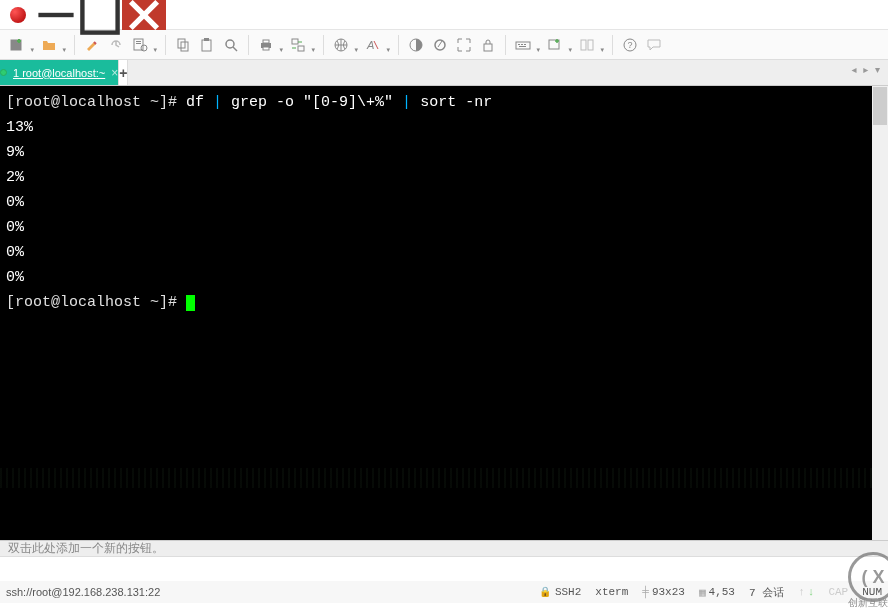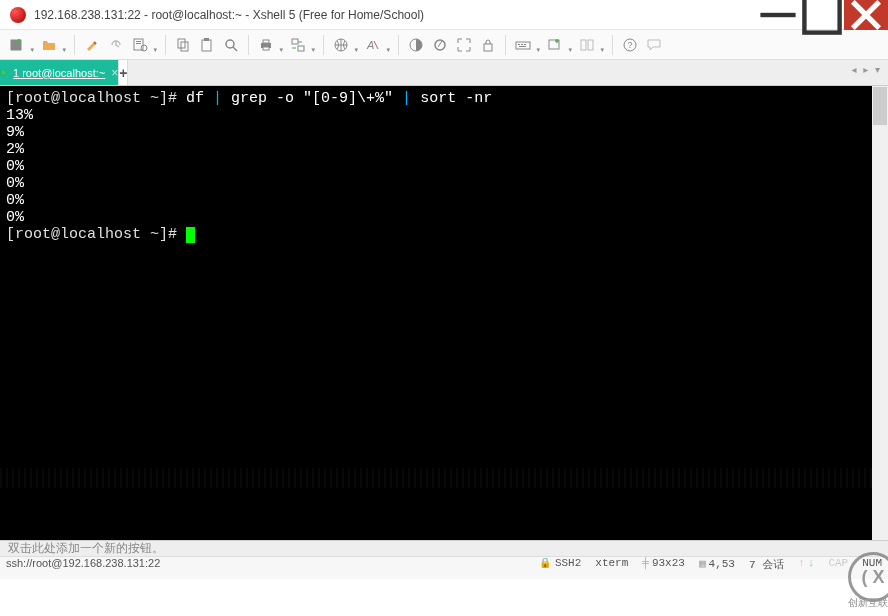--- a/index.html
+++ b/index.html
@@ -26,53 +26,52 @@
 .tabstrip { height:26px; background:#eee; display:flex; align-items:stretch; border-bottom:1px solid #ccc; position:relative; }
 .tab { display:flex; align-items:center; padding:0 0; font-size:11px; gap:6px; border-right:1px solid #ddd; }
 .tab.active { background:#1abc9c; color:#fff; }
 .tab .dot { width:7px; height:7px; border-radius:50%; background:#2ecc71; border:1px solid #27ae60; }
 .tab .x { font-size:12px; opacity:.7; }
 .tab.add { background:#fff; color:#555; font-size:14px; font-weight:bold; cursor:pointer; }
 .tabnav { position:absolute; right:6px; top:4px; color:#999; font-size:10px; letter-spacing:2px; }
 
 
 .termwrap { height:455px; background:#000; position:relative; border-bottom:1px solid #ccc; }
-.terminal { font-family:Consolas,"Courier New",monospace; font-size:15px; line-height:17px; color:#fff; padding:4px 6px; white-space:pre; }
+.terminal { font-family:Consolas,"Courier New",monospace; font-size:15px; line-height:25px; color:#fff; padding:4px 6px; white-space:pre; }
 .prompt-br { color:#e0e0e0; }
 .cmd { color:#fff; }
 .pipe { color:#00b4ff; }
 .cursor { display:inline-block; width:9px; height:16px; background:#00ff00; vertical-align:text-bottom; }
 .vscroll { position:absolute; right:0; top:0; width:16px; height:100%; background:#f0f0f0; }
 .vscroll .thumb { width:14px; height:38px; background:#cdcdcd; margin:1px auto 0; }
 
 
 .btnbar { height:16px; background:#eee; color:#888; font-size:12px; display:flex; align-items:center; padding-left:8px; border-bottom:1px solid #ddd; position:relative; }
 
 
-.statusbar { height:22px; background:#f7f7f7; display:flex; align-items:flex-start; font-size:11px; color:#555; padding:0 6px; gap:14px; }
+.statusbar { height:22px; background:#f7f7f7; display:flex; align-items:center; font-size:11px; color:#555; padding:0 6px; gap:14px;margin-top:24px; }
 .statusbar .spacer { flex:1; }
 .statusbar .sitem { display:flex; align-items:center; gap:3px;font-family:Liberation Mono, monospace; }
 .statusbar .lock::before { content:"🔒"; font-size:10px; }
 .statusbar .uarr { color:#c9c9c9; }
 .statusbar .darr { color:#8bd68b; }
 
 
 .watermark { position:absolute; right:0; bottom:6px; width:60px; height:60px; opacity:.75; pointer-events:none; }
 .watermark .circ { width:50px; height:50px; border:3px solid #777; border-radius:50%; position:absolute; right:-10px; top:2px; display:flex; align-items:center; justify-content:center; color:#777; font-size:18px; font-weight:bold; }
 .watermark .txt { position:absolute; bottom:0; right:0; font-size:10px; color:#666; white-space:nowrap; }
 
 
 .wave { position:absolute; left:0; right:16px; bottom:52px; height:20px; background:repeating-linear-gradient(90deg,#1a2a1a 0 2px,transparent 2px 6px); opacity:.25; }
 </style>
 </head>
 <body>
 
 <div class="titlebar">
   <div class="logo"></div>
-  <div class="title">192.168.238.131:22 - root@localhost:~ - Xshell 5 (Free for Home/School)</div>
   <div class="btn">
       <svg viewBox="0 0 10 10">
         <rect x="1" y="4.5" width="8" height="1" fill="#333"></rect>
       </svg>
     </div>
   <div class="btn">
       <svg viewBox="0 0 10 10">
         <rect x="1" y="1" width="8" height="8" fill="none" stroke="#333"></rect>
       </svg>
     </div>

